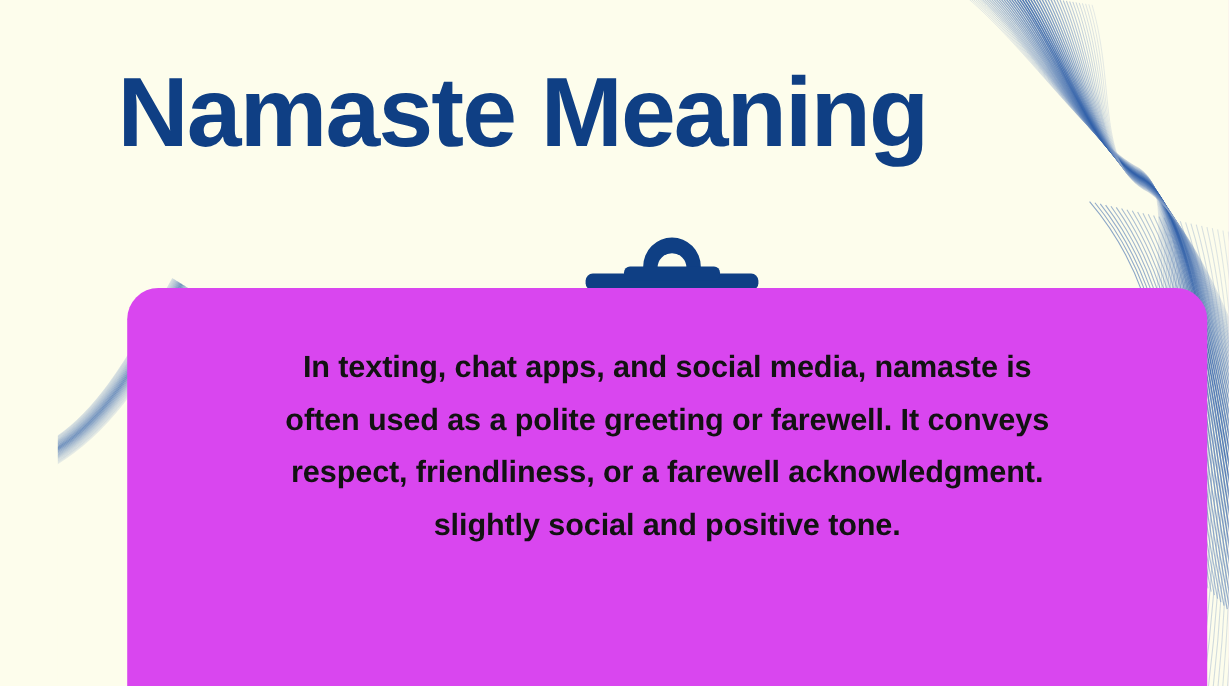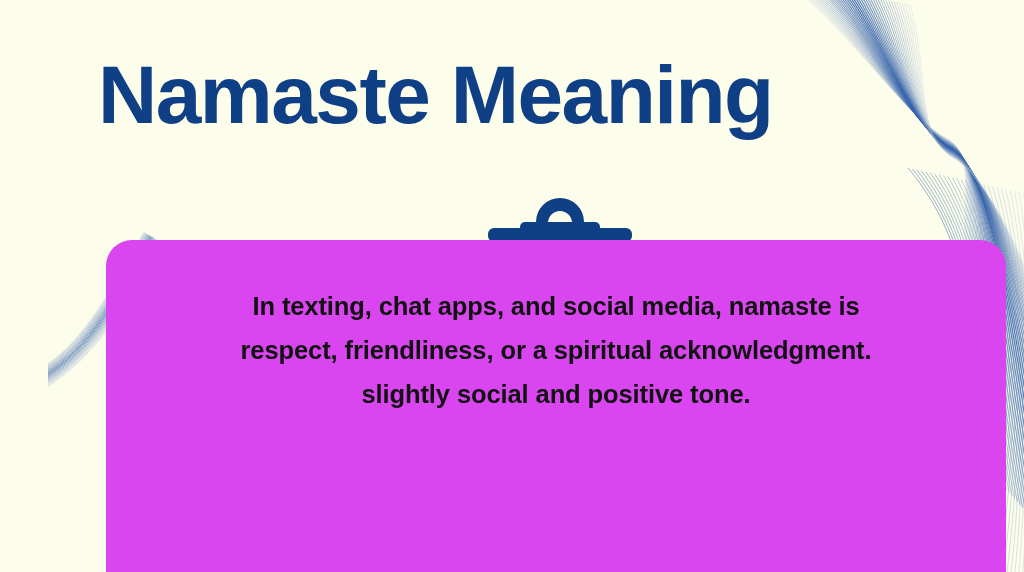--- a/index.html
+++ b/index.html
@@ -206,18 +206,19 @@
                A12 12 0 0 0 72 37 L72 44 Z" fill="#0f3f84"></path>
 
       <rect x="12" y="42" width="144" height="14" rx="6" fill="#0f3f84"></rect>
       <rect x="44" y="36" width="80" height="12" rx="5" fill="#0f3f84"></rect>
     </svg>
   </div>
 
   <div id="card">
     <p id="body-copy">
         <span class="bc-line">In texting, chat apps, and social media, namaste is</span>
-        <span class="bc-line">respect, friendliness, or a spiritual acknowledgment.</span>
+        <span class="bc-line">often used as a polite greeting or farewell. It conveys</span>
+        <span class="bc-line">respect, friendliness, or a farewell acknowledgment.</span>
         <span class="bc-line">slightly social and positive tone.</span>
       </p>
   </div>
 
 </div>
 
 </body></html>

